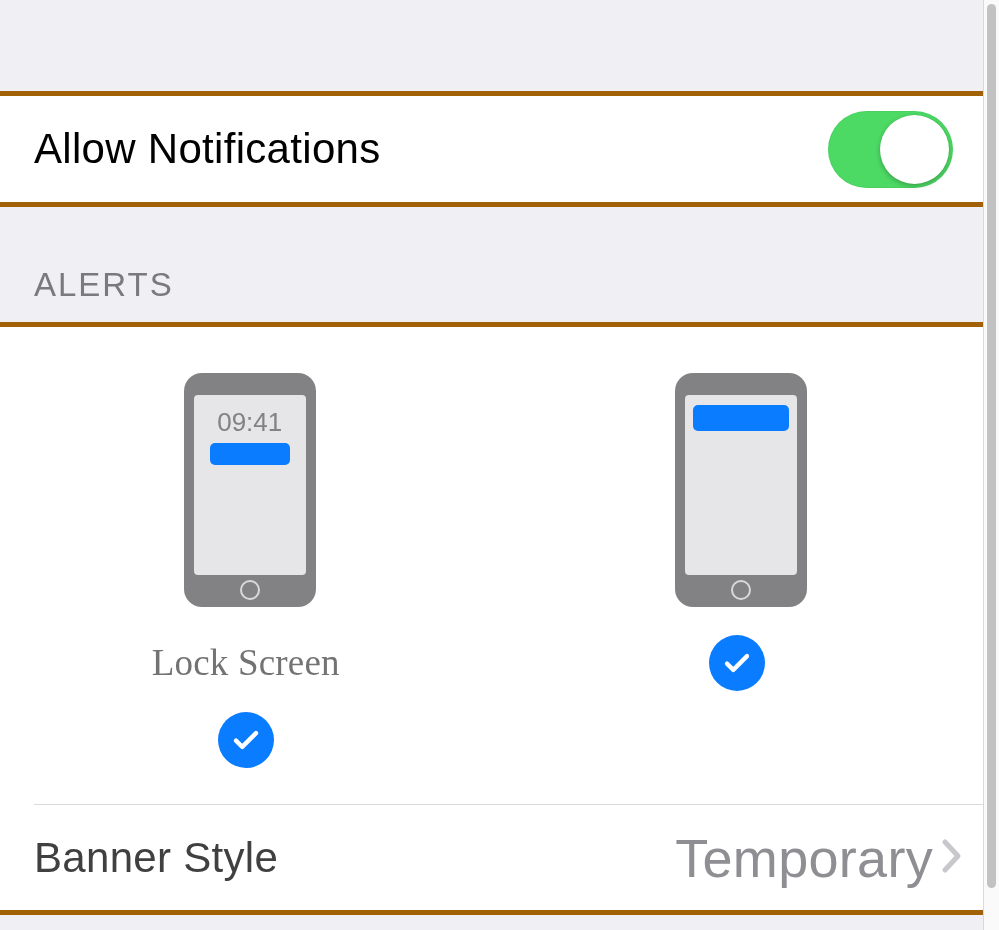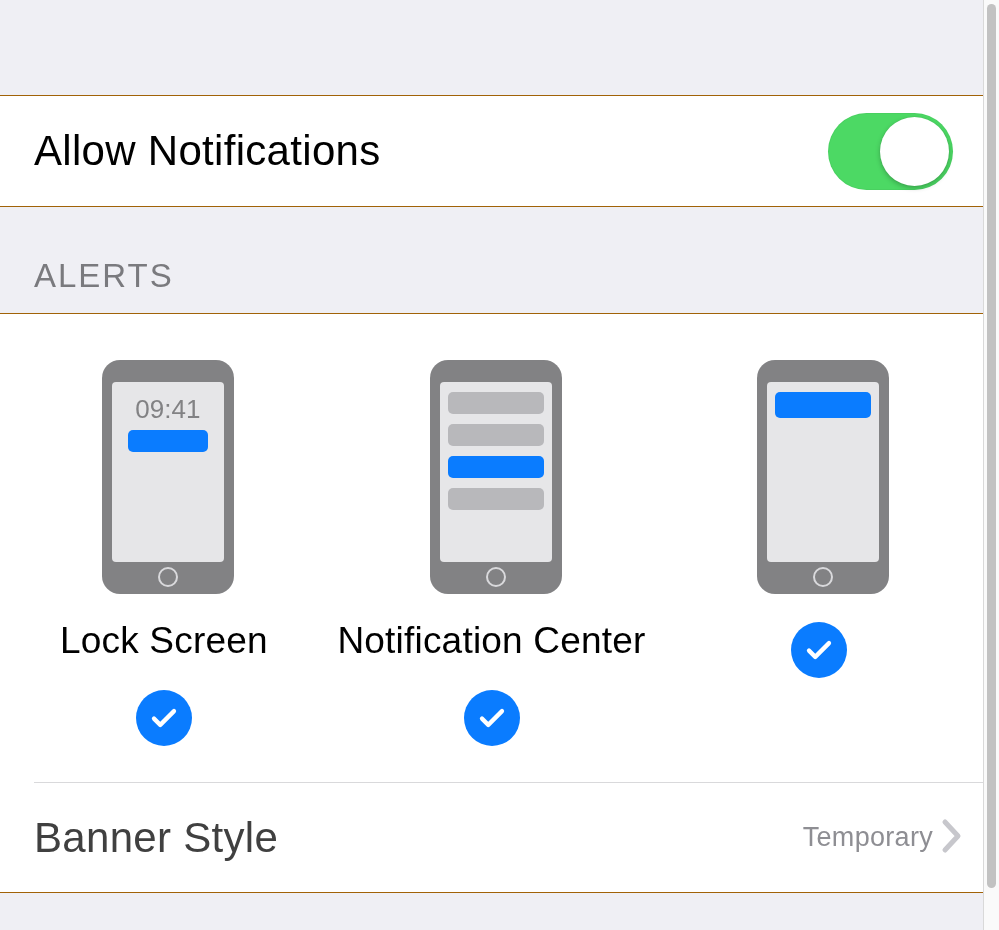--- a/index.html
+++ b/index.html
@@ -25,21 +25,21 @@
   }
   .scrollbar-thumb {
     position: absolute;
     left: 3px; top: 4px; right: 3px;
     height: 884px;
     background: #c2c2c2;
     border-radius: 5px;
   }
 
   .gap-top { height: 96px; }
-  .section-sep-bot { border-bottom: 1px solid #a16207; }
+  .section-sep-bot { border-bottom: 5px solid #a16207; }
 
   
   .toggle-row {
     background: #ffffff;
     height: 111px;
     display: flex;
     align-items: center;
     padding: 0 30px 0 34px;
   }
   .toggle-label {
@@ -59,21 +59,21 @@
     position: absolute;
     top: 4px; right: 4px;
     width: 69px; height: 69px;
     border-radius: 50%;
     background: #fff;
     box-shadow: 0 2px 5px rgba(0,0,0,.25), 0 0 0 .5px rgba(0,0,0,.05);
   }
 
   
   .group-header {
-    height: 107px;
+    height: 120px;
     display: flex;
     align-items: flex-end;
     padding: 0 34px 18px 34px;
   }
   .group-header span {
     font-size: 33px;
     letter-spacing: 2px;
     color: #7a7a7e;
   }
 
@@ -85,23 +85,24 @@
     padding-bottom: 36px;
   }
   .alerts-cell {
     flex: 1;
     display: flex;
     flex-direction: column;
     align-items: center;
   }
   .alert-caption {
     font-size: 37px;
-    color: #000000;
-    margin-top: 26px;
+    color: #737373;
+    margin-top: 34px;
     letter-spacing: 0.2px;
+    font-family: Liberation Serif, serif;
   }
 
   
   .phone {
     width: 124px;
     position: relative;
   }
   .phone-body {
     width: 132px; height: 234px;
     background: #828284;
@@ -153,21 +154,21 @@
 
   
   .detail-row {
     background: #fff;
     height: 110px;
     display: flex;
     align-items: center;
     padding: 0 20px 0 34px;
   }
   .detail-label { font-size: 42px; color: #404040; flex: 1; letter-spacing: .3px; }
-  .detail-value { font-size: 27px; color: #8e8e93; letter-spacing: .3px; padding-right: 8px; }
+  .detail-value { font-size: 54px; color: #8e8e93; letter-spacing: .3px; padding-right: 8px; }
   .chevron { color: #c7c7cc; }
 </style>
 </head>
 <body>
 
 <div class="page">
 
   <div class="gap-top section-sep-bot"></div>
 
   <div class="toggle-row section-sep-bot">
@@ -195,39 +196,20 @@
           </div>
         </div>
         <div class="alert-caption">Lock Screen</div>
         <div class="check-circle">
           <svg viewBox="0 0 24 24">
               <path d="M4 12.5l5 5L20 6.5" fill="none" stroke="#fff" stroke-width="3.4" stroke-linecap="round" stroke-linejoin="round"></path>
             </svg>
         </div>
       </div>
 
-      <div class="alerts-cell">
-        <div class="phone">
-          <div class="phone-body">
-            <div class="phone-screen" style="gap:10px; padding-top:10px;">
-              <div class="bar"></div>
-              <div class="bar"></div>
-              <div class="bar blue"></div>
-              <div class="bar"></div>
-            </div>
-            <div class="phone-home"></div>
-          </div>
-        </div>
-        <div class="alert-caption">Notification Center</div>
-        <div class="check-circle">
-          <svg viewBox="0 0 24 24">
-              <path d="M4 12.5l5 5L20 6.5" fill="none" stroke="#fff" stroke-width="3.4" stroke-linecap="round" stroke-linejoin="round"></path>
-            </svg>
-        </div>
-      </div>
 
       <div class="alerts-cell">
         <div class="phone">
           <div class="phone-body">
             <div class="phone-screen" style="padding-top:10px;">
               <div class="bar blue" style="height:26px;"></div>
             </div>
             <div class="phone-home"></div>
           </div>
         </div>

